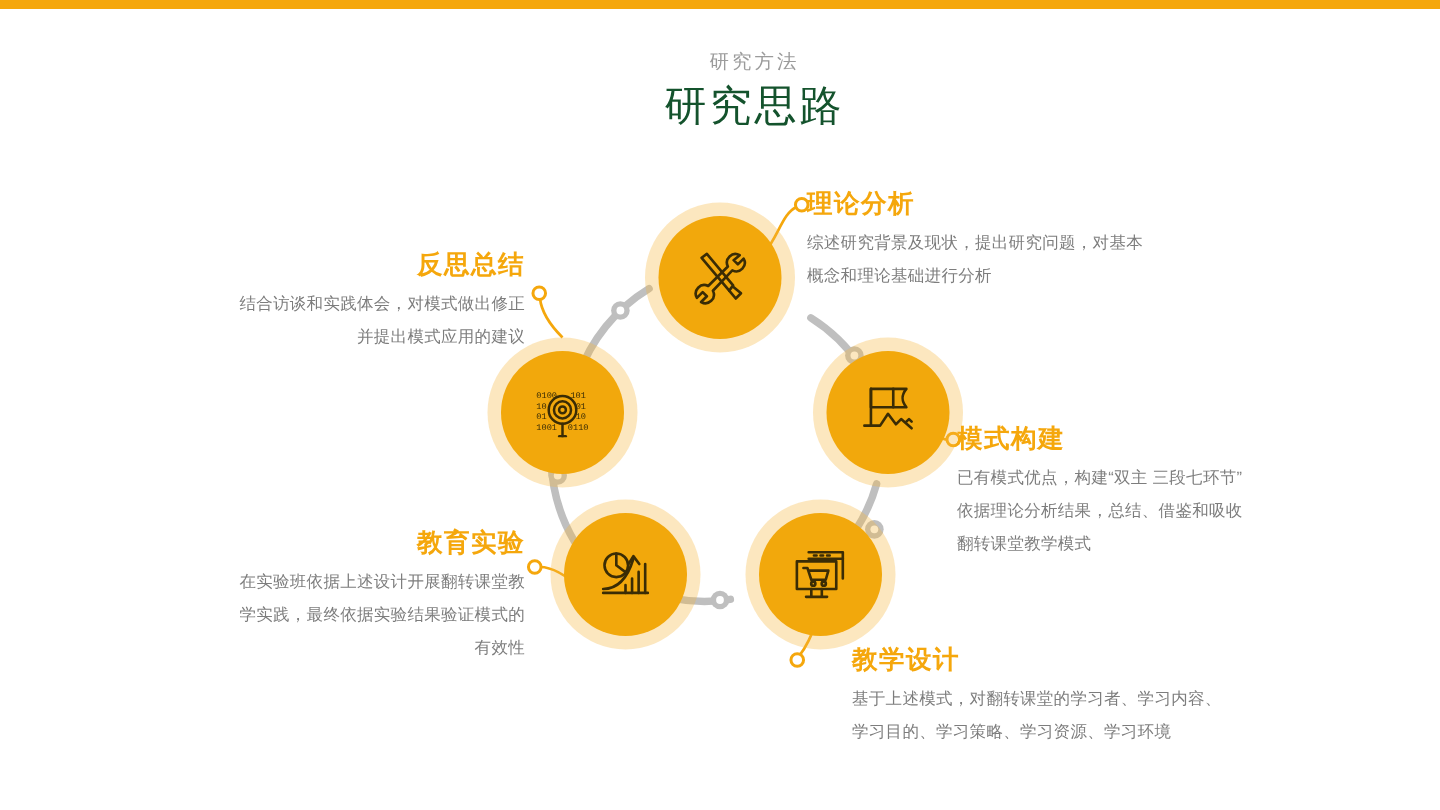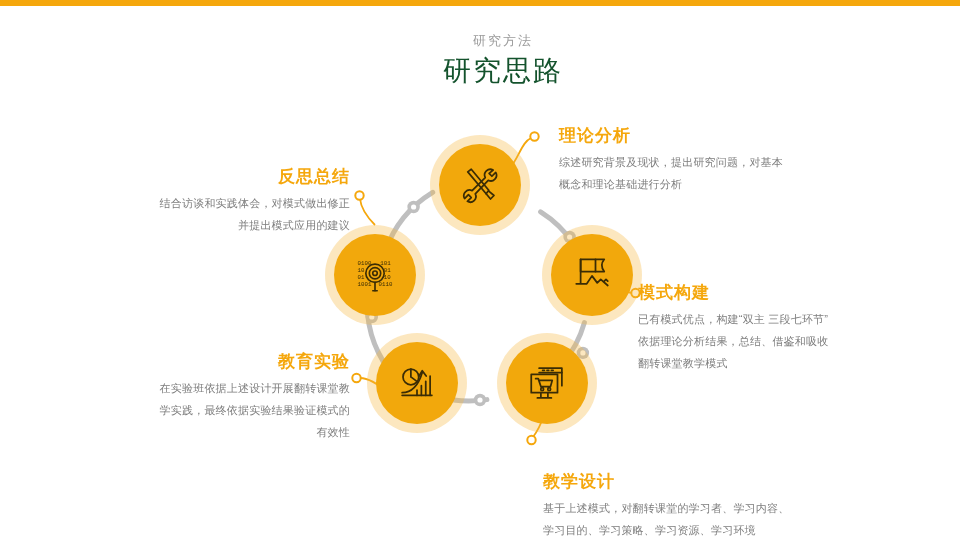--- a/index.html
+++ b/index.html
@@ -189,38 +189,38 @@
 
       <circle cx="24" cy="22" r="10.5" fill="#F2A80C"></circle>
       <circle cx="24" cy="22" r="6.5"></circle>
       <circle cx="24" cy="22" r="2.6"></circle>
       <path d="M24 32.5 L24 42"></path>
       <path d="M21.5 42 H26.5"></path>
     </svg>
   </span>
 </div>
 
-<div class="block right" style="left:538px;top:124px;width:330px;margin-left:21px;">
+<div class="block right" style="left:538px;top:124px;width:330px;">
   <div class="head">理论分析</div>
   <div class="body">
     <div>综述研究背景及现状，提出研究问题，对基本</div>
     <div>概念和理论基础进行分析</div>
   </div>
 </div>
 
 <div class="block right" style="left:638px;top:281px;width:320px;">
   <div class="head">模式构建</div>
   <div class="body">
     <div>已有模式优点，构建“双主 三段七环节”</div>
     <div>依据理论分析结果，总结、借鉴和吸收</div>
     <div>翻转课堂教学模式</div>
   </div>
 </div>
 
-<div class="block right" style="left:543px;top:428px;width:360px;margin-top:42px;">
+<div class="block right" style="left:568px;top:428px;width:360px;">
   <div class="head">教学设计</div>
   <div class="body">
     <div>基于上述模式，对翻转课堂的学习者、学习内容、</div>
     <div>学习目的、学习策略、学习资源、学习环境</div>
   </div>
 </div>
 
 <div class="block left" style="left:45px;top:350px;width:305px;">
   <div class="head">教育实验</div>
   <div class="body">

